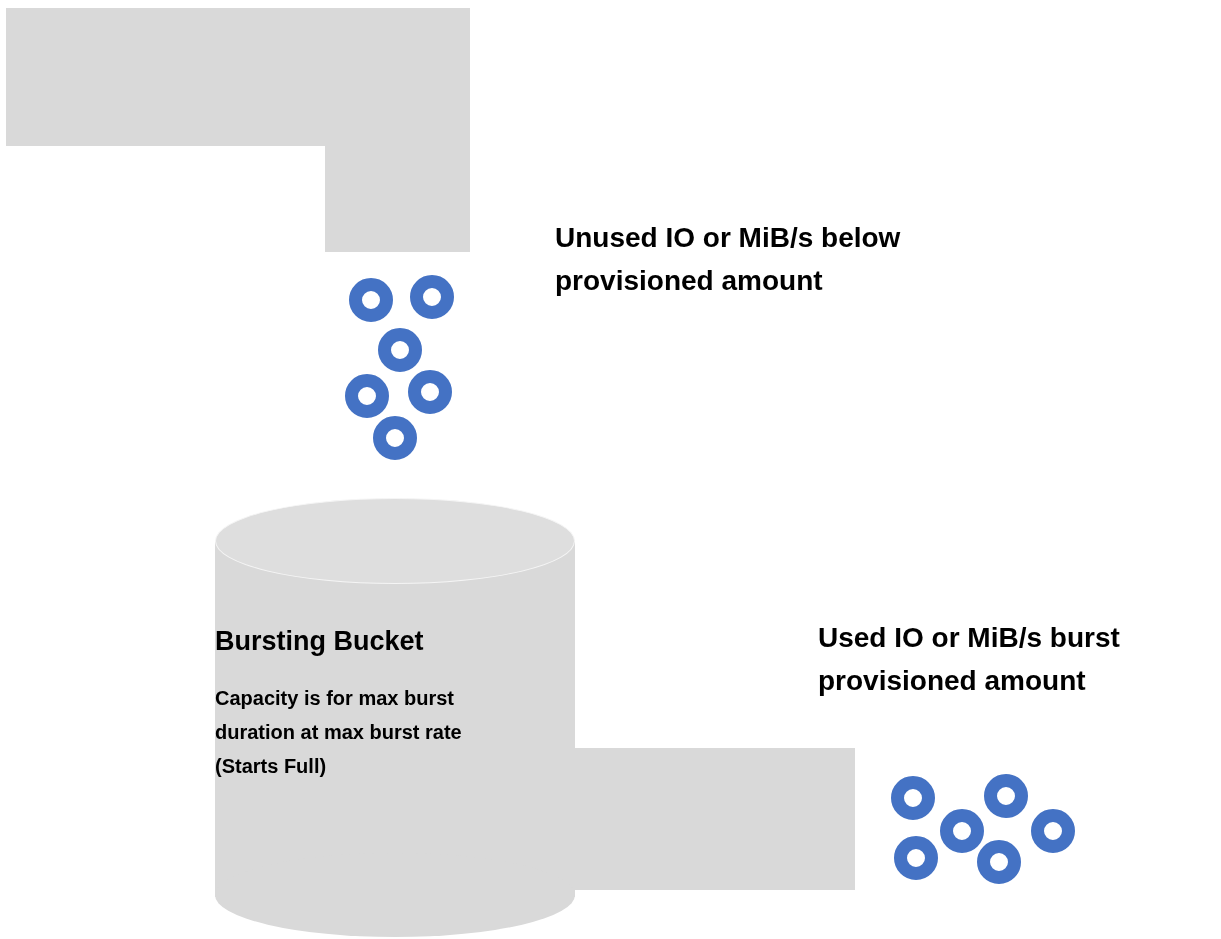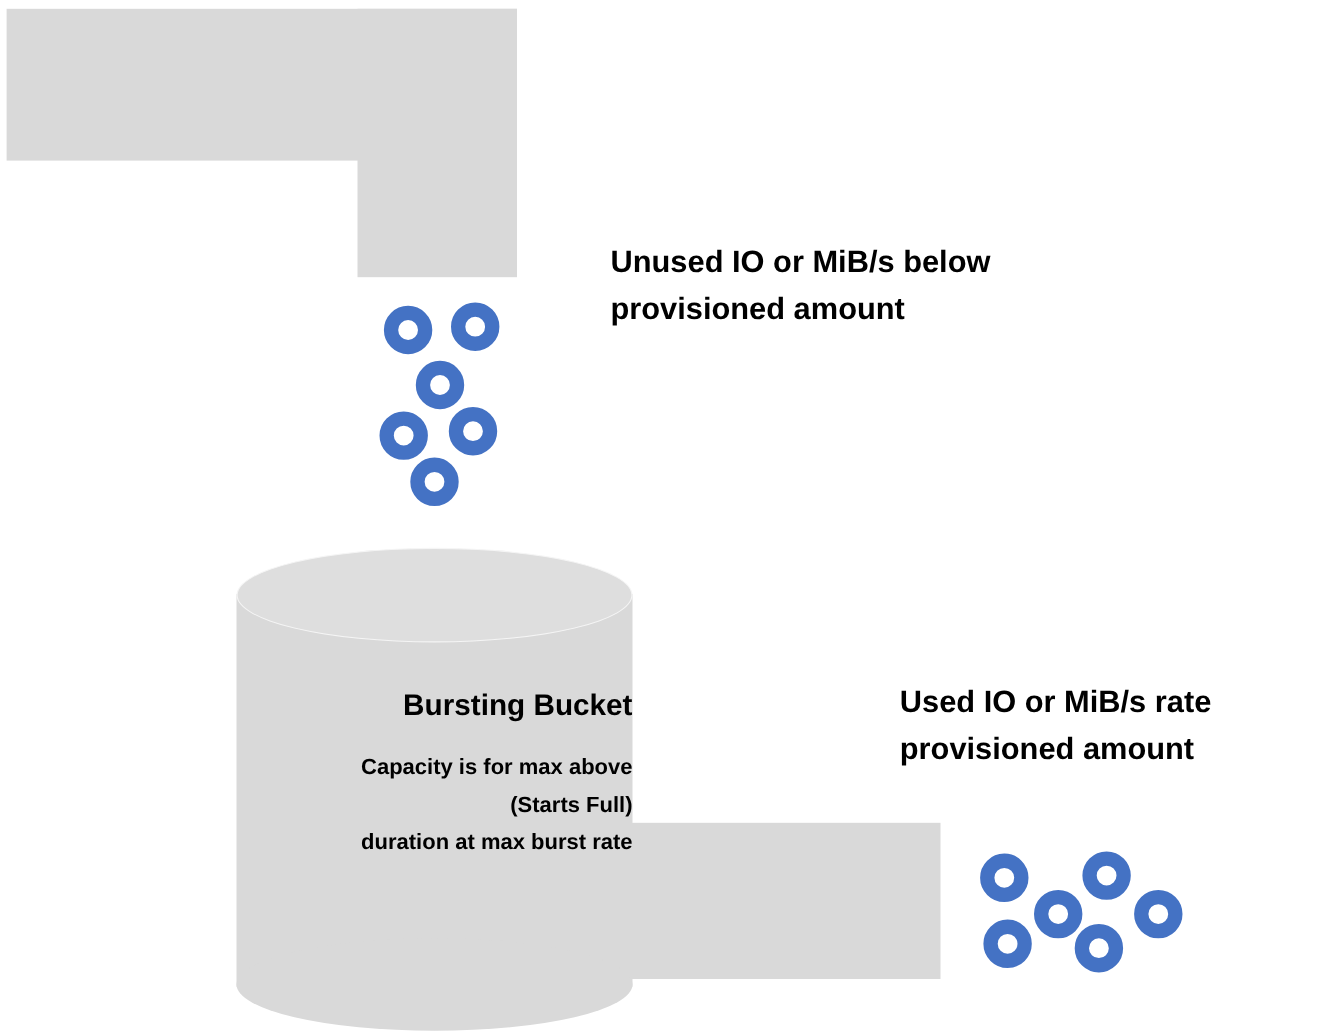--- a/index.html
+++ b/index.html
@@ -53,21 +53,21 @@
     width: 358px; height: 84px;
     border-radius: 50%;
     background: #dedede;
     border: 1px solid #f5f5f5;
     box-sizing: content-box;
   }
   #bucket .bucket-text {
     position: absolute;
     left: 0; top: 128px;
     width: 360px;
-    text-align: right;
+    text-align: left;
     z-index: 3;
   }
   .bucket-title {
     font-size: 27px;
     font-weight: bold;
     margin-bottom: 24px;
   }
   .bucket-sub {
     font-size: 20px;
     font-weight: bold;
@@ -118,29 +118,29 @@
   <div class="token" style="left:1031px; top:809px;"></div>
   <div class="token" style="left:894px; top:836px;"></div>
   <div class="token" style="left:977px; top:840px;"></div>
 
   <div id="bucket">
     <div class="body"></div>
     <div class="bottom-ellipse"></div>
     <div class="top-ellipse"></div>
     <div class="bucket-text">
       <div class="bucket-title">Bursting Bucket</div>
-      <div class="bucket-sub">Capacity is for max above</div>
+      <div class="bucket-sub">Capacity is for max burst</div>
+      <div class="bucket-sub">duration at max burst rate</div>
       <div class="bucket-sub">(Starts Full)</div>
-      <div class="bucket-sub">duration at max burst rate</div>
     </div>
   </div>
 
   <div class="annotation" id="unused-label">
     <div>Unused IO or MiB/s below</div>
     <div>provisioned amount</div>
   </div>
 
   <div class="annotation" id="used-label">
-    <div>Used IO or MiB/s rate</div>
+    <div>Used IO or MiB/s burst</div>
     <div>provisioned amount</div>
   </div>
 
 </div>
 
 </body></html>

